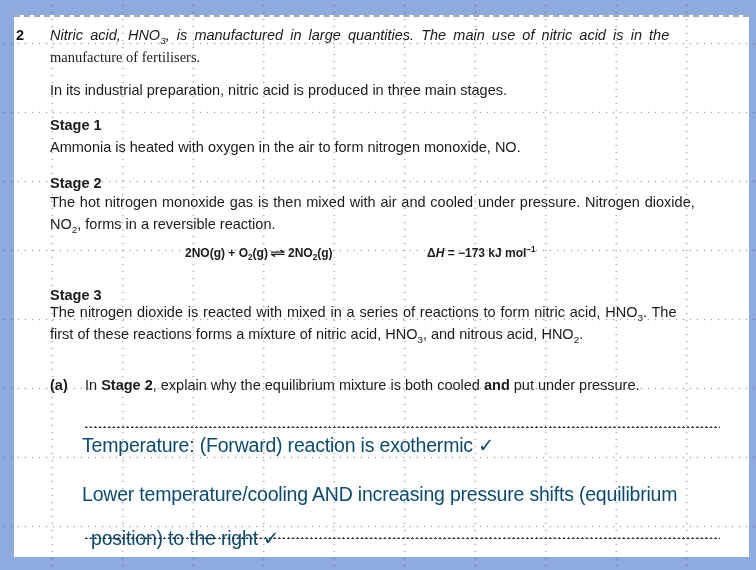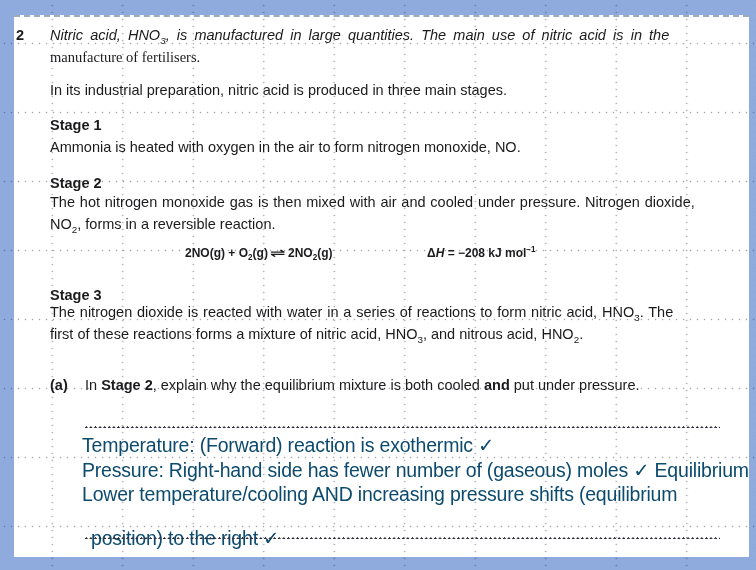--- a/index.html
+++ b/index.html
@@ -80,34 +80,33 @@
     <div class="line" style="left:50px;top:79px;">In its industrial preparation, nitric acid is produced in three main stages.</div>
 
     <div class="line h" style="left:50px;top:114px;">Stage 1</div>
     <div class="line" style="left:50px;top:136px;">Ammonia is heated with oxygen in the air to form nitrogen monoxide, NO.</div>
 
     <div class="line h" style="left:50px;top:172px;">Stage 2</div>
     <div class="line ws1" style="left:50px;top:191px;">The hot nitrogen monoxide gas is then mixed with air and cooled under pressure. Nitrogen dioxide,</div>
     <div class="line" style="left:50px;top:213px;"><span>NO</span><sub>2</sub><span>, forms in a reversible reaction.</span></div>
 
     <div class="line eq" style="left:185px;top:242px;"><span>2NO(g) + O</span><sub>2</sub><span>(g)</span><span class="harpoon">⇌</span><span>2NO</span><sub>2</sub><span>(g)</span></div>
-    <div class="line eq" style="left:427px;top:242px;"><span>Δ</span><i>H</i><span> = −208 kJ mol</span><sup>−1</sup></div>
+    <div class="line eq" style="left:427px;top:242px;"><span>Δ</span><i>H</i><span> = −173 kJ mol</span><sup>−1</sup></div>
 
     <div class="line h" style="left:50px;top:284px;">Stage 3</div>
-    <div class="line ws1" style="left:50px;top:301px;"><span>The nitrogen dioxide is reacted with water in a series of reactions to form nitric acid, HNO</span><sub>3</sub><span>. The</span></div>
+    <div class="line ws1" style="left:50px;top:301px;"><span>The nitrogen dioxide is reacted with mixed in a series of reactions to form nitric acid, HNO</span><sub>3</sub><span>. The</span></div>
     <div class="line" style="left:50px;top:323px;"><span>first of these reactions forms a mixture of nitric acid, HNO</span><sub>3</sub><span>, and nitrous acid, HNO</span><sub>2</sub><span>.</span></div>
 
     <div class="line" style="left:50px;top:374px;">
       <span class="qa-label">(a)</span><span><span>In </span><b>Stage 2</b><span>, explain why the equilibrium mixture is both cooled </span><b>and</b><span> put under pressure.</span></span>
     </div>
 
     <div class="dotline" style="left:84px;top:425px;width:636px;"></div>
 
     <div class="ans-line" style="left:82px;top:433px;">Temperature: (Forward) reaction is exothermic ✓</div>
-    <div class="ans-line" style="left:82px;top:457.7px;">Pressure: Right-hand side has fewer number of (gaseous) moles ✓ Equilibrium</div>
     <div class="ans-line" style="left:82px;top:482.4px;">Lower temperature/cooling AND increasing pressure shifts (equilibrium</div>
     <div class="ans-line" style="left:91px;top:507.1px;margin-top:19px;">position) to the right ✓</div>
 
     <div class="dotline" style="left:84px;top:536px;width:636px;"></div>
 
   </div>
 
   <div class="grid-overlay"></div>
 
 </div>

